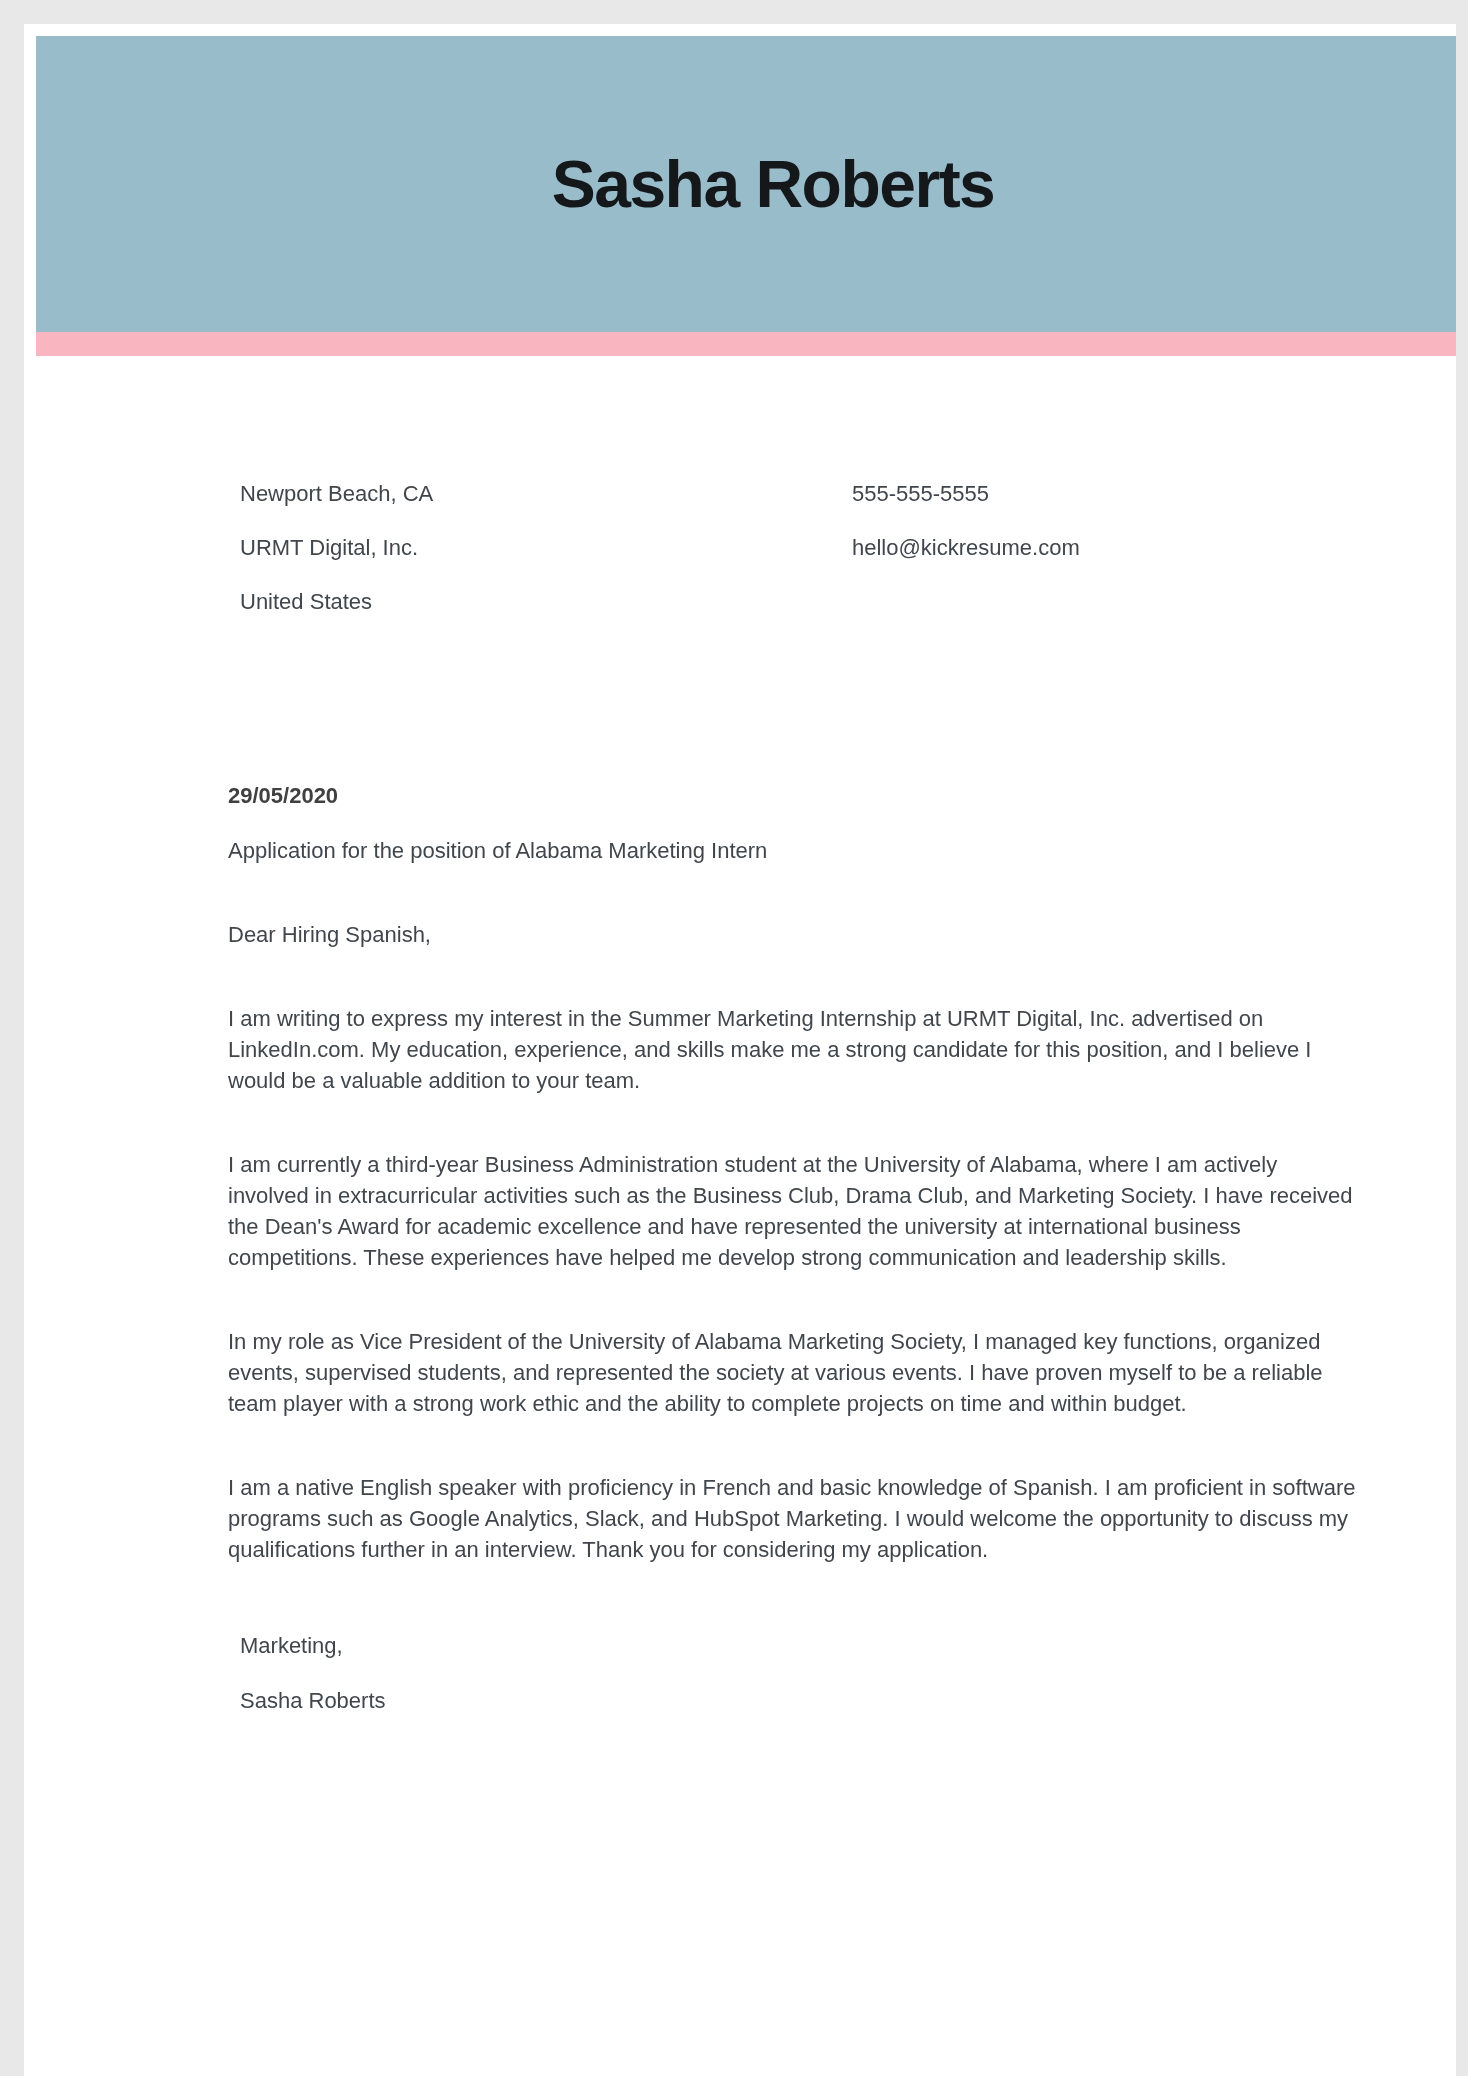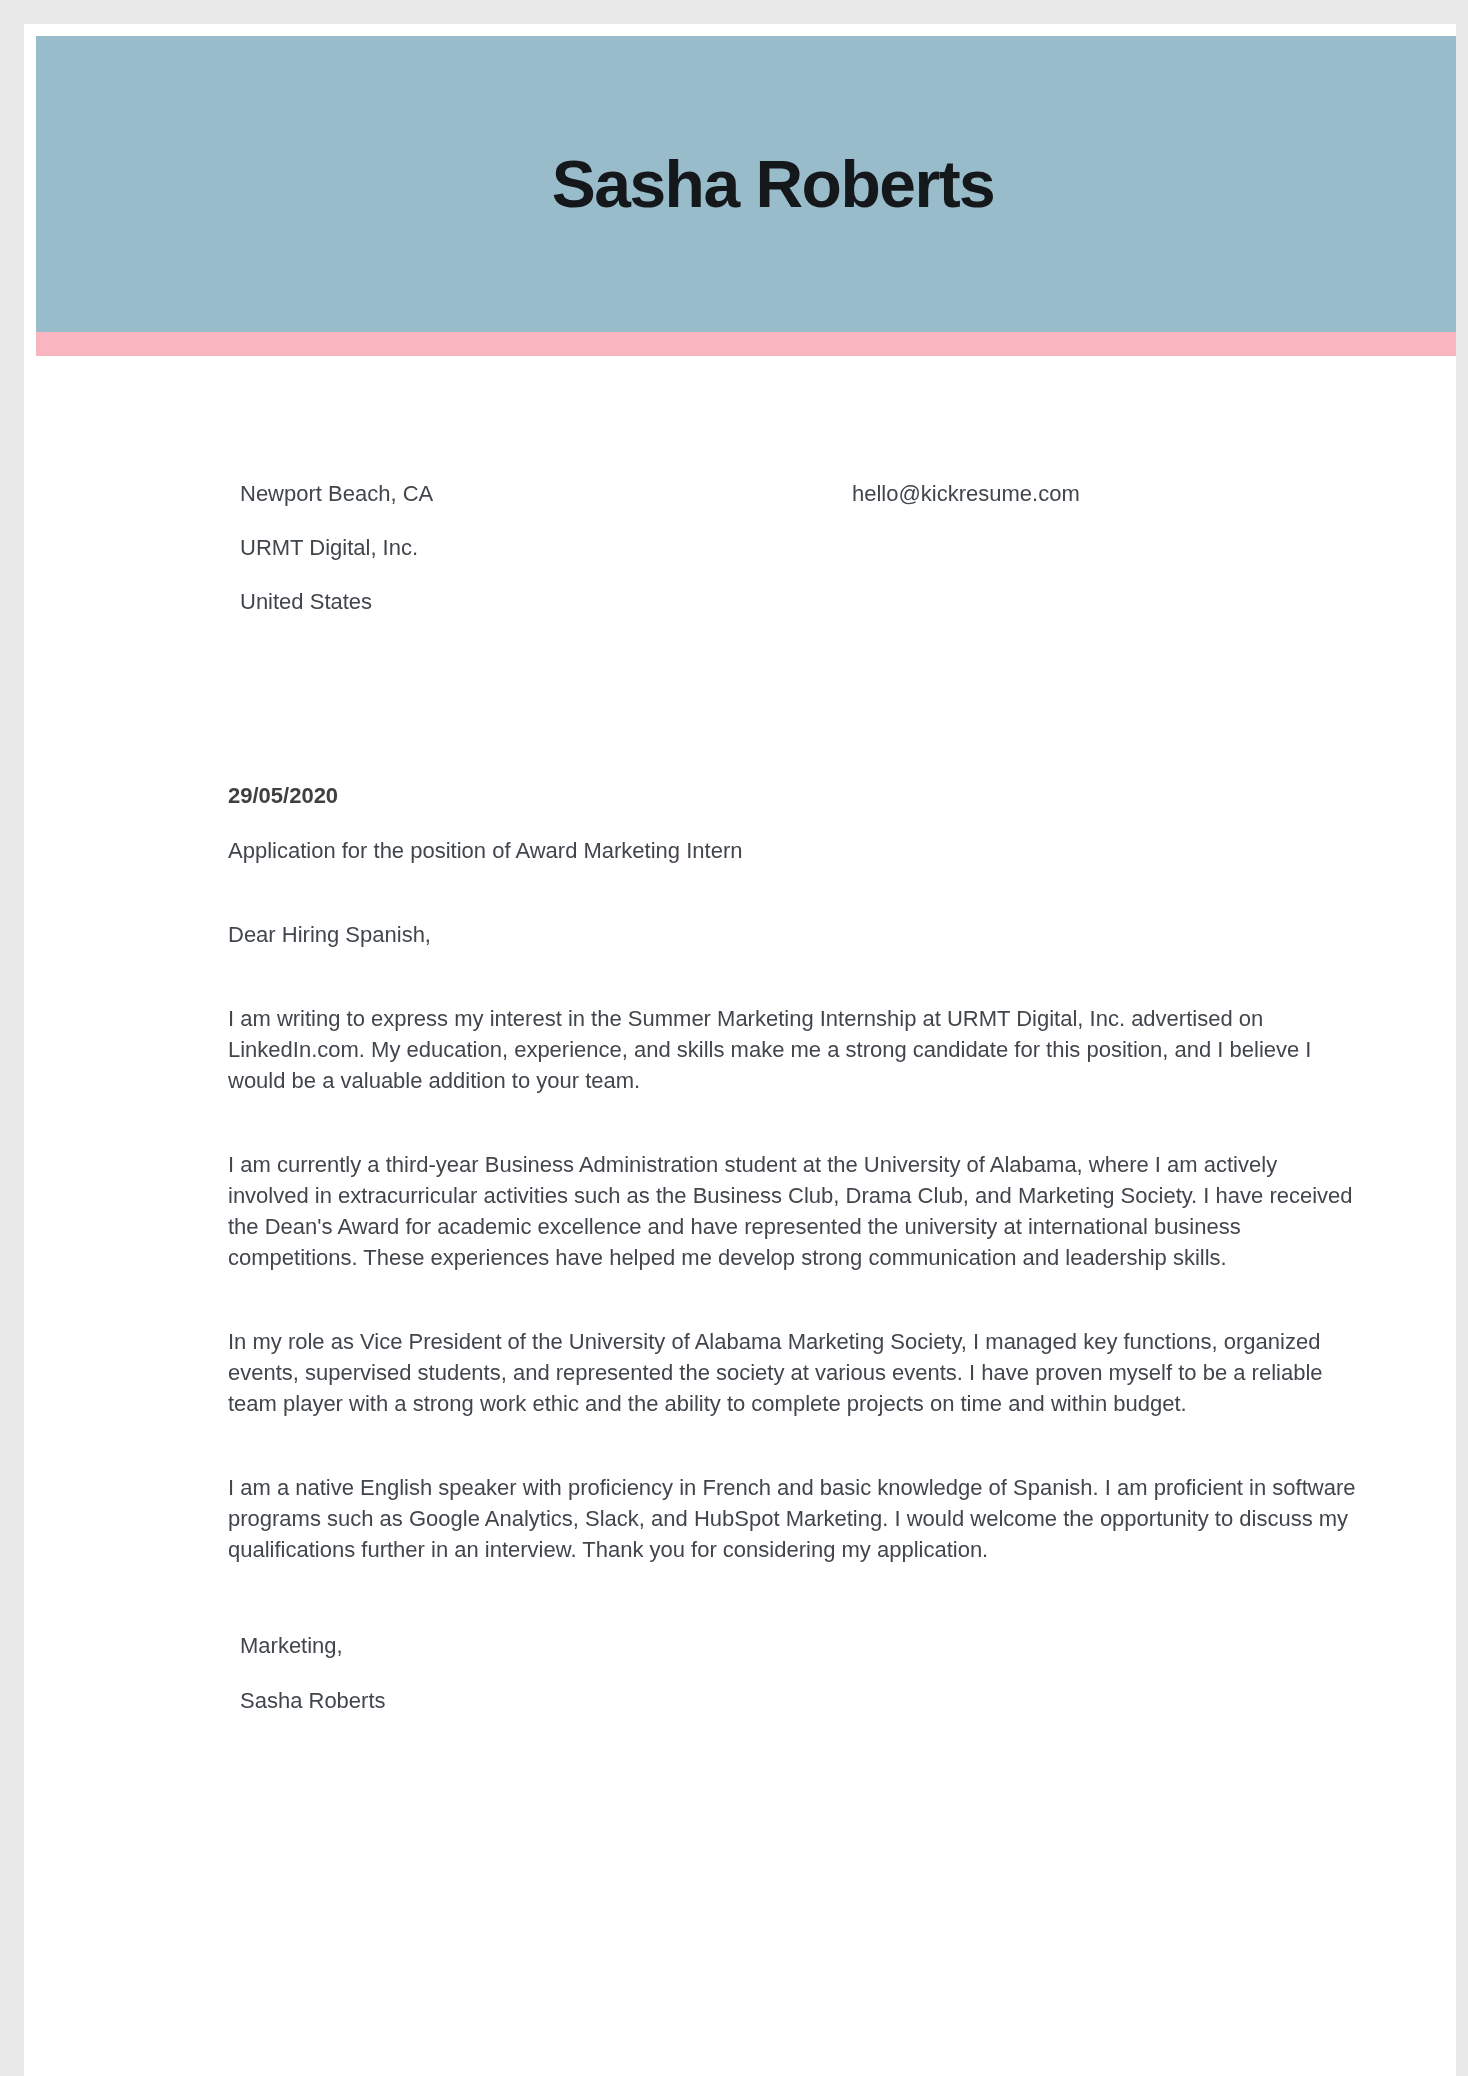--- a/index.html
+++ b/index.html
@@ -81,27 +81,28 @@
 
   <div class="content">
 
     <div class="contact-row">
       <div class="contact-col-left">
         <div>Newport Beach, CA</div>
         <div>URMT Digital, Inc.</div>
         <div>United States</div>
       </div>
       <div class="contact-col-right">
+        <div>555-555-5555</div>
         <div>hello@kickresume.com</div>
       </div>
     </div>
 
     <div class="letter">
       <div class="date-line">29/05/2020</div>
-      <div class="subject-line">Application for the position of Award Marketing Intern</div>
+      <div class="subject-line">Application for the position of Alabama Marketing Intern</div>
 
       <p>Dear Hiring Spanish,</p>
 
       <p>I am writing to express my interest in the Summer Marketing Internship at URMT Digital, Inc. advertised on LinkedIn.com. My education, experience, and skills make me a strong candidate for this position, and I believe I would be a valuable addition to your team.</p>
       <p>I am currently a third-year Business Administration student at the University of Alabama, where I am actively involved in extracurricular activities such as the Business Club, Drama Club, and Marketing Society. I have received the Dean's Award for academic excellence and have represented the university at international business competitions. These experiences have helped me develop strong communication and leadership skills.</p>
       <p>In my role as Vice President of the University of Alabama Marketing Society, I managed key functions, organized events, supervised students, and represented the society at various events. I have proven myself to be a reliable team player with a strong work ethic and the ability to complete projects on time and within budget.</p>
       <p>I am a native English speaker with proficiency in French and basic knowledge of Spanish. I am proficient in software programs such as Google Analytics, Slack, and HubSpot Marketing. I would welcome the opportunity to discuss my qualifications further in an interview. Thank you for considering my application.</p>
 
       <div class="closing-block">
         <div>Marketing,</div>

